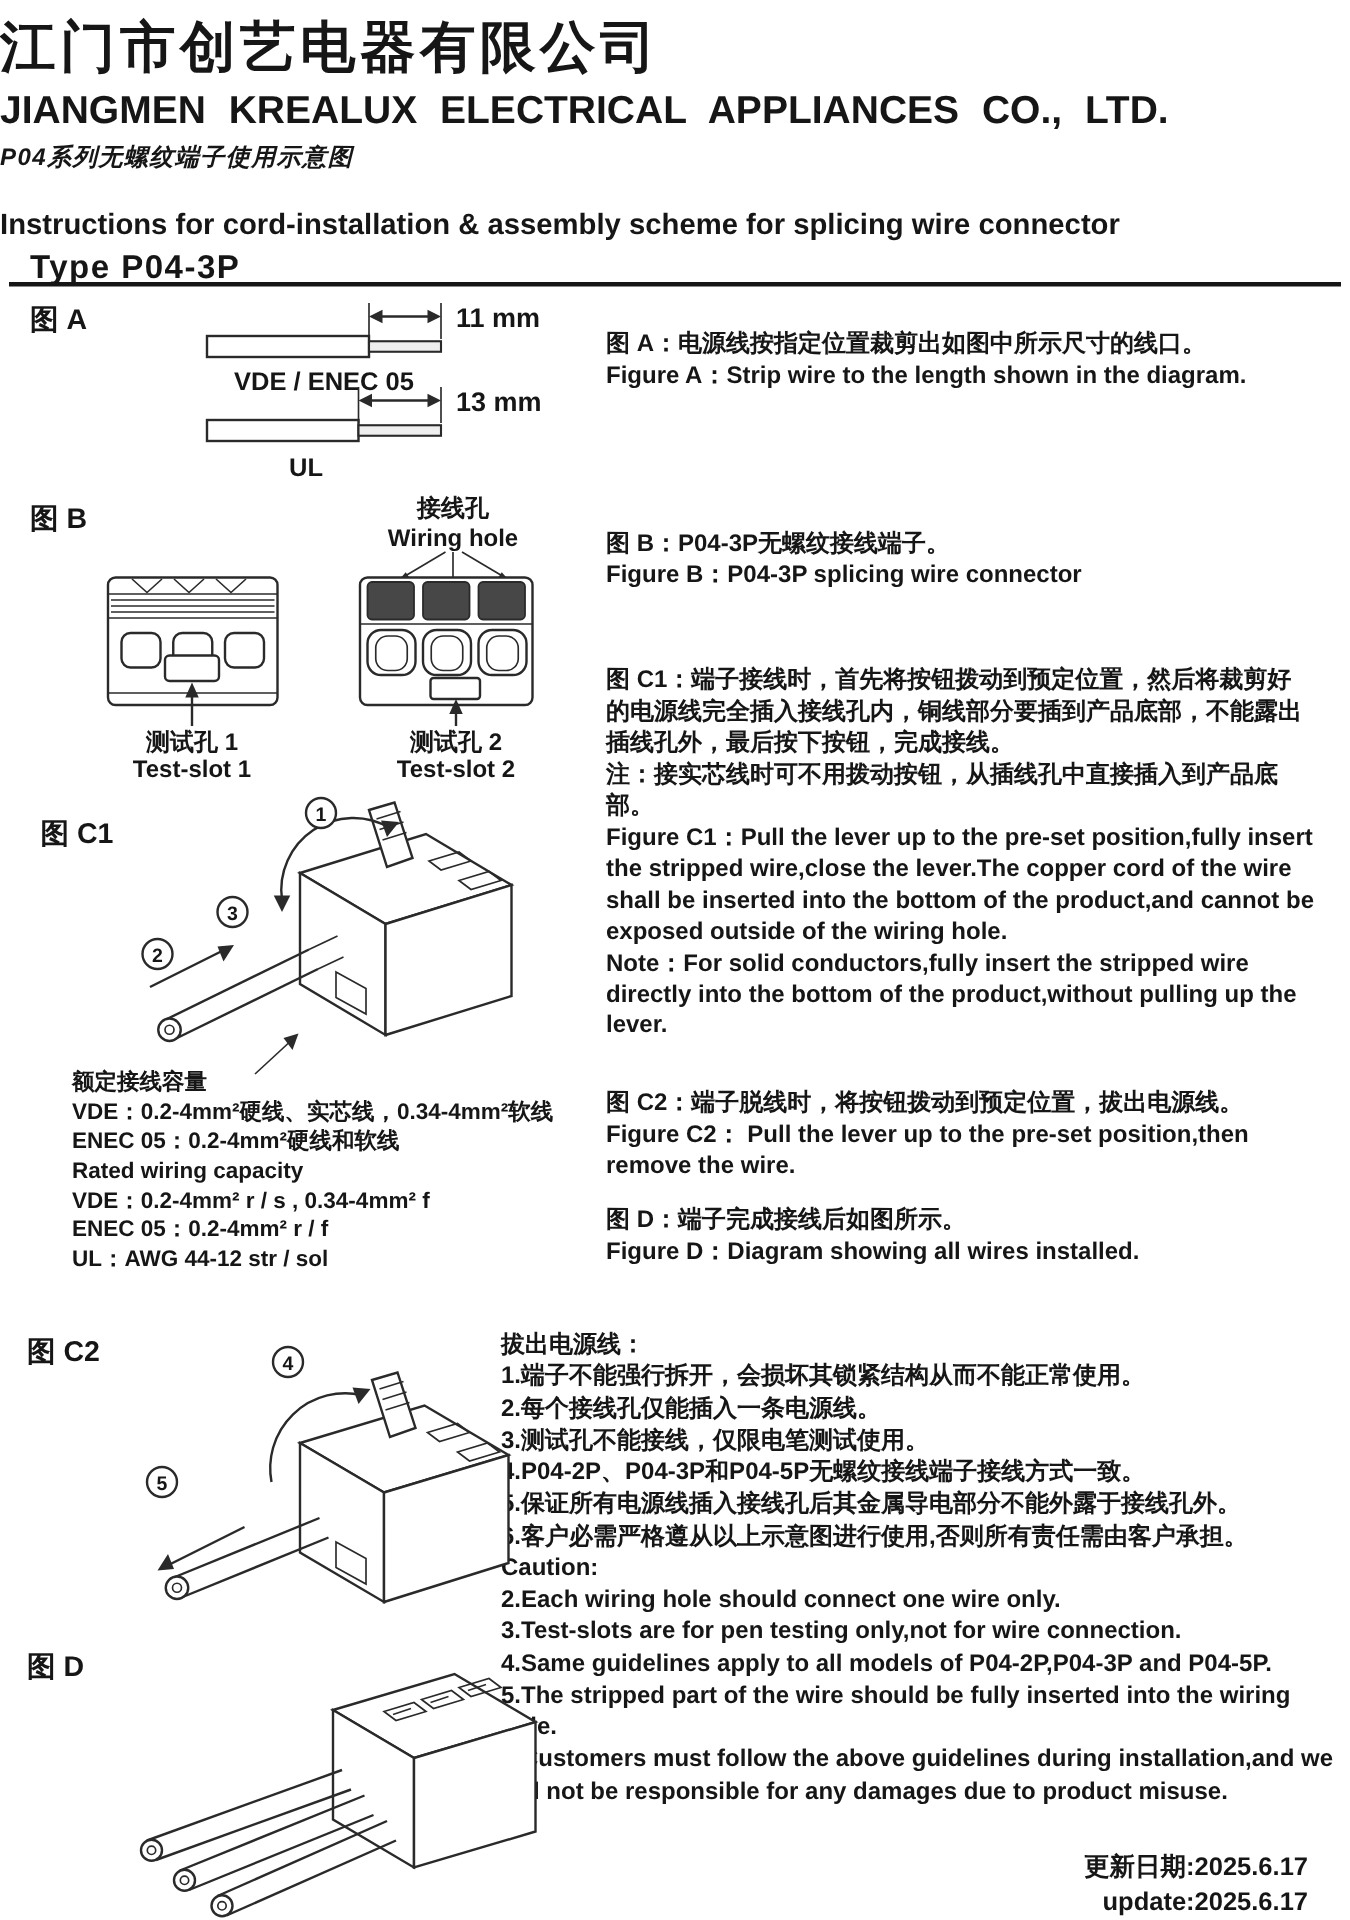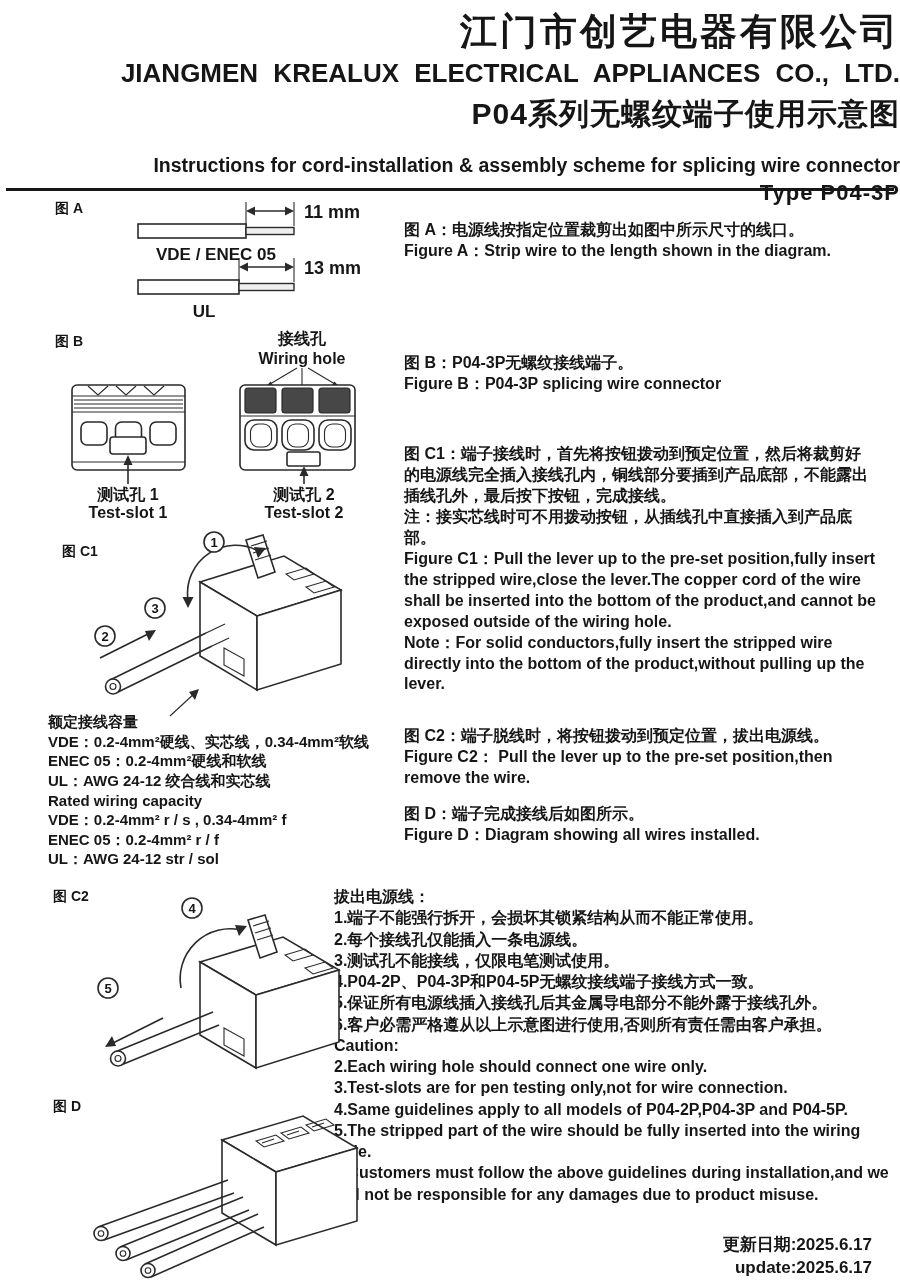--- a/index.html
+++ b/index.html
@@ -3,29 +3,29 @@
 <meta charset="utf-8">
 <style>
   html,body{margin:0;padding:0;background:#fff;}
   .page{
     position:relative;width:900px;height:1280px;background:#ffffff;
     color:#161616;font-family:"Liberation Sans","DejaVu Sans",sans-serif;
     font-weight:bold;overflow:hidden;
   }
   .abs{position:absolute;}
   
-  header{position:absolute;top:10px;left:0;width:900px;text-align:right;}
+  header{position:absolute;top:10px;left:0;width:900px;text-align:left;}
   .h-zh{font-size:37px;letter-spacing:3px;line-height:1.2;}
   .h-en{font-size:26px;word-spacing:8px;margin-top:5px;line-height:1.1;}
-  .h-series-zh{font-size:30px;margin-top:9px;letter-spacing:1px;line-height:1.1;}
+  .h-series-zh{font-size:16px;margin-top:9px;letter-spacing:1px;line-height:1.1;font-style:italic;}
   .h-series-en{font-size:19.5px;margin-top:25px;line-height:1.1;}
-  .h-type{font-size:22px;margin-top:5px;letter-spacing:1px;line-height:1.1;}
+  .h-type{font-size:22px;margin-top:5px;letter-spacing:1px;line-height:1.1;padding-left:20px;}
   .rule{position:absolute;top:188px;left:6px;width:888px;height:3px;background:#161616;}
   
-  .fig-label{font-size:14px;margin-left:35px;}
+  .fig-label{font-size:19px;}
   
   .cap{font-size:16px;line-height:1.31;margin-top:20px;}
   .cap .zh{margin:0;}
   .cap .en{margin:0;}
   
   .rated div{font-size:15px;line-height:1.31;white-space:nowrap;}
   
   .notice div{font-size:16px;line-height:1.33;}
   
   .footer{font-size:17px;line-height:1.33;text-align:right;}
@@ -190,25 +190,24 @@
       <text x="57" y="121" font-size="13" text-anchor="middle">2</text>
       <circle class="fw" cx="107" cy="88" r="10"></circle>
       <text x="107" y="93" font-size="13" text-anchor="middle">3</text>
     </g>
   </svg>
 
   <div class="abs rated" style="left:48px;top:712px;">
     <div>额定接线容量</div>
     <div>VDE：0.2-4mm²硬线、实芯线，0.34-4mm²软线</div>
     <div>ENEC 05：0.2-4mm²硬线和软线</div>
-    <div>UL：AWG 24-12 绞合线和实芯线</div>
     <div>Rated wiring capacity</div>
     <div>VDE：0.2-4mm² r / s , 0.34-4mm² f</div>
     <div>ENEC 05：0.2-4mm² r / f</div>
-    <div>UL：AWG 24-12 str / sol</div>
+    <div>UL：AWG 44-12 str / sol</div>
   </div>
 
   <div class="abs cap" style="left:404px;top:706px;width:472px;">
     <p class="zh">图  C2：端子脱线时，将按钮拨动到预定位置，拔出电源线。</p>
     <p class="en">Figure C2： Pull the lever up to the pre-set position,then remove the wire.</p>
   </div>
 
   <div class="abs cap" style="left:404px;top:784px;width:472px;">
     <p class="zh">图 D：端子完成接线后如图所示。</p>
     <p class="en">Figure D：Diagram showing all wires installed.</p>

